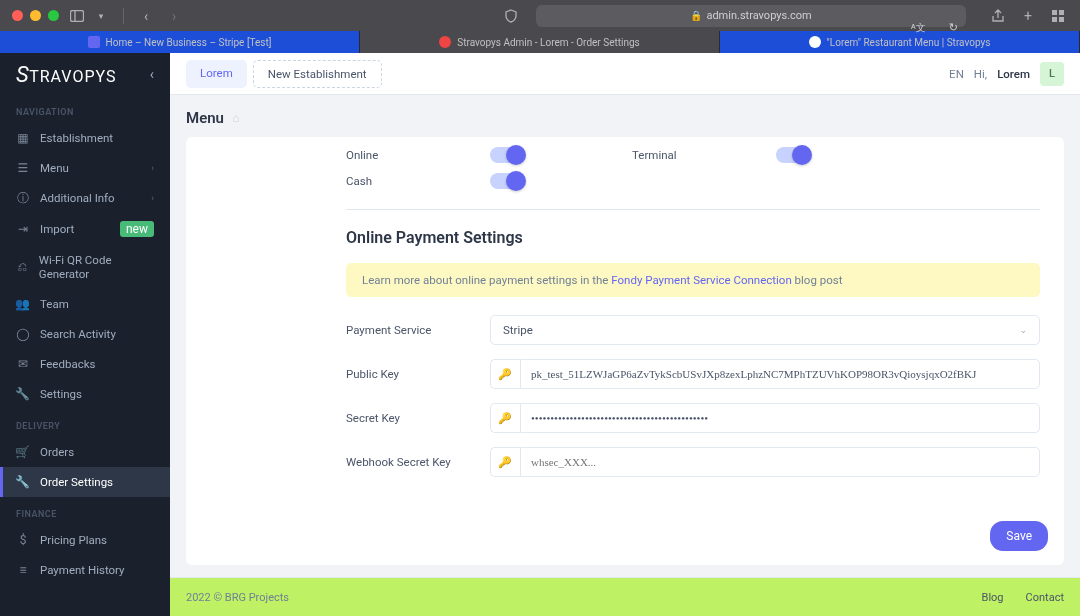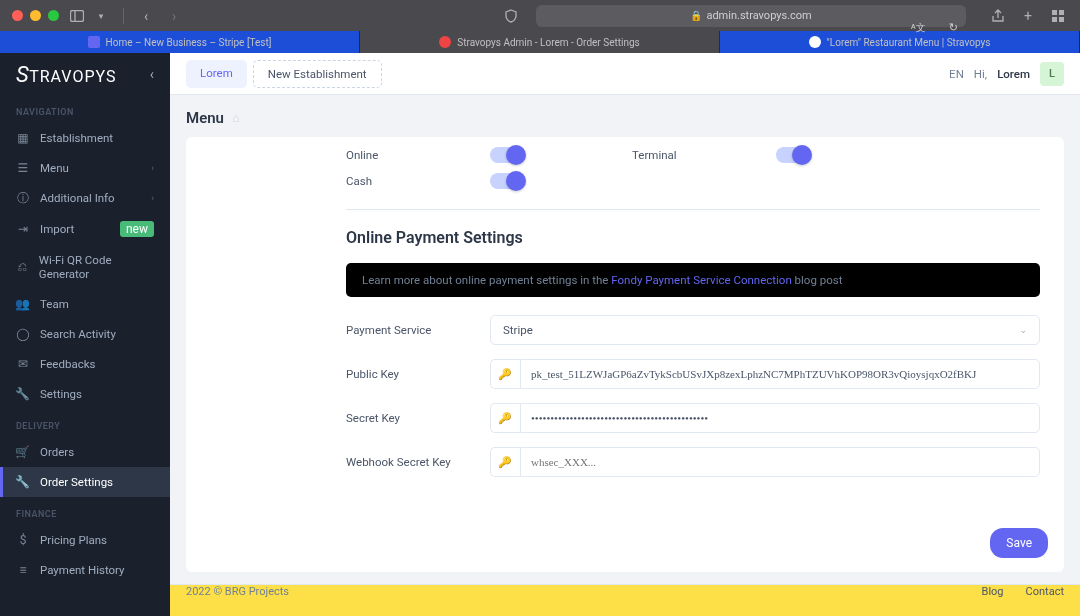--- a/index.html
+++ b/index.html
@@ -61,34 +61,34 @@
 .content { flex: 1; padding: 0 16px 12px; overflow: hidden; }
 .card { background: #fff; border-radius: 6px; padding: 0 24px 24px 160px; height: 100%; position: relative; }
 .toggle-label { width: 144px; font-size: 11.5px; color: #4a5568; }
 .toggle-pair { display: flex; align-items: center; width: 286px; }
 .toggle { width: 34px; height: 16px; background: #c7d2fe; border-radius: 10px; position: relative; }
 .toggle::after { content: ''; position: absolute; right: -2px; top: -2px; width: 20px; height: 20px; background: #6366f1; border-radius: 50%; box-shadow: 0 1px 3px rgba(0,0,0,0.2); }
 .toggles-grid { display: flex; padding-top: 10px; }
 
 .section-divider { border: none; border-top: 1px solid #e2e8f0; margin: 20px 0 18px; }
 .section-title { font-size: 16px; font-weight: 600; color: #2d3748; margin-bottom: 16px; }
-.info-banner { background: #000000; border-radius: 5px; padding: 10px 16px; font-size: 11.5px; color: #718096; margin-bottom: 18px; }
+.info-banner { background: #fef9c3; border-radius: 5px; padding: 10px 16px; font-size: 11.5px; color: #718096; margin-bottom: 18px; }
 .info-banner a { color: #6366f1; text-decoration: none; }
 
 .form-row { display: flex; align-items: center; margin-bottom: 14px; }
 .form-label { width: 144px; font-size: 11.5px; color: #4a5568; }
 .form-control { flex: 1; display: flex; }
 .select-wrap { flex: 1; border: 1px solid #e2e8f0; border-radius: 5px; height: 30px; display: flex; align-items: center; padding: 0 12px; font-size: 11.5px; color: #4a5568; justify-content: space-between; }
 .input-group { flex: 1; display: flex; }
 .input-addon { width: 30px; height: 30px; border: 1px solid #e2e8f0; border-right: none; border-radius: 5px 0 0 5px; display: flex; align-items: center; justify-content: center; color: #a0aec0; font-size: 11px; background: #fff; }
 .text-input { flex: 1; border: 1px solid #e2e8f0; border-radius: 0 5px 5px 0; height: 30px; padding: 0 10px; font-size: 11px; color: #4a5568; outline: none; font-family: Liberation Serif, serif; }
 
 .save-btn { position: absolute; right: 16px; bottom: 14px; background: #6366f1; color: #fff; border: none; border-radius: 13px; padding: 8px 16px; font-size: 12px; cursor: pointer; }
 
-.footer { height: 32px; background: #fde047; display: flex; padding: 0 16px; font-size: 11px; color: #718096; border-top: 1px solid #e2e8f0; }
+.footer { height: 39px; background: #bef264; display: flex; align-items: center; padding: 0 16px; font-size: 11px; color: #718096; border-top: 1px solid #e2e8f0; }
 .footer-right { margin-left: auto; display: flex; gap: 22px; }
 .footer-right span { color: #4a5568; }
 </style>
 </head>
 <body>
 
 <div class="browser-chrome">
   <div class="traffic-lights">
     <div class="tl tl-red"></div>
     <div class="tl tl-yellow"></div>

